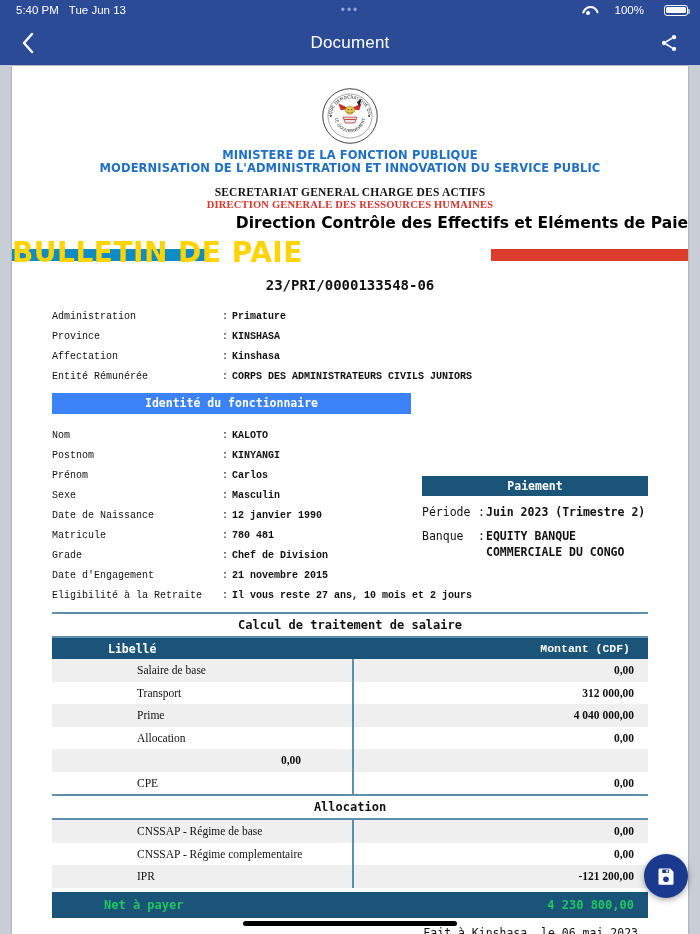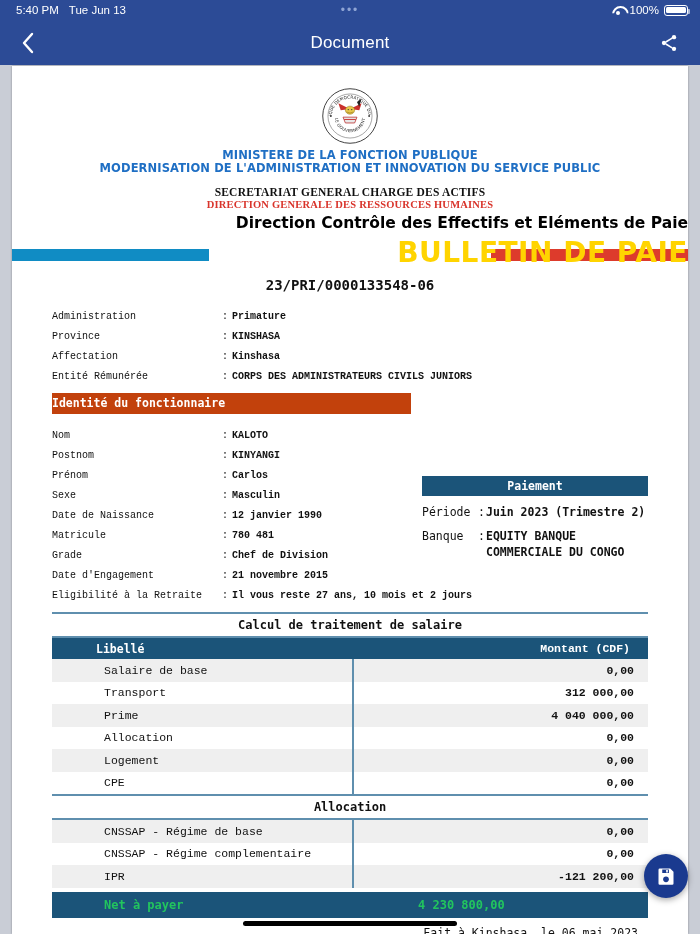--- a/index.html
+++ b/index.html
@@ -14,21 +14,21 @@
   
   .statusbar {
     position: absolute; top: 0; left: 0; width: 700px; height: 20px;
     background: #2c4b96; color: #fff;
     display: flex; align-items: center;
     font-size: 11.5px; font-weight: 500;
   }
   .sb-left { position: absolute; left: 16px; display: flex; gap: 10px; align-items: center; }
   .sb-center { position: absolute; left: 0; width: 700px; text-align: center;
                font-size: 12px; letter-spacing: 2px; color: #8fa4d4; line-height: 20px; }
-  .sb-right { position: absolute; right: 12px; display: flex; gap: 5px; align-items: center; }
+  .sb-right { position: absolute; right: 12px; display: flex; gap: 20px; align-items: center; }
   .wifi-ic { display:inline-block; width: 13px; height: 10px; position: relative; }
   .wifi-ic::before {
     content:""; position:absolute; left:0; top:1px; width:13px; height:13px;
     border: 2px solid #fff; border-radius: 50%;
     clip-path: polygon(0 0, 100% 0, 100% 42%, 0 42%);
   }
   .wifi-ic::after {
     content:""; position:absolute; left:4.5px; top:6px; width:4px; height:4px;
     background:#fff; border-radius:50%;
   }
@@ -86,42 +86,42 @@
     font-size: 10.5px; color: #d9342b; margin-top: 1px; letter-spacing:.2px;
   }
   .dir-ctrl {
     text-align:right; font-family: "DejaVu Sans", sans-serif; font-weight: bold;
     font-size: 15.5px; color: #000; margin-top: 4px;
   }
   .band-row { position: relative; height: 40px; margin-top: 4px; }
   .bar-blue { position:absolute; left: 0px; top: 13px; width: 197px; height: 12px; background: #108cc4; }
   .bar-red  { position:absolute; right: 0px; top: 13px; width: 197px; height: 12px; background: #dd3b2c; }
   .bulletin {
-    position:absolute; left:0; width: 676px; text-align:right; top: 0px;
+    position:absolute; left:0; width: 676px; text-align:left; top: 0px;
     font-family: "DejaVu Sans", sans-serif; font-weight: bold; font-size: 28px;
     color: #FFD400; letter-spacing: .5px;
   }
   .docnum {
     text-align:center; font-family: "DejaVu Sans Mono", monospace; font-weight: bold;
     font-size: 14px; color: #111; margin-top: 1px;
   }
 
   
   .kv-block { margin-top: 14px; padding: 0 40px; }
   .kv { display:flex; font-family: Liberation Mono, monospace; font-size: 10px;
         line-height: 20px; color: #111; }
   .kv .k { width: 170px; flex: 0 0 170px; font-weight: 400; }
   .kv .sep { width: 10px; flex: 0 0 10px; }
   .kv .v { font-weight: bold; }
 
   
   .sectionbar {
-    margin: 6px 40px 0 40px; background: #c2410c; color: #fff;
+    margin: 6px 40px 0 40px; background: #3b82f6; color: #fff;
     font-family: "DejaVu Sans Mono", monospace; font-weight: bold;
-    font-size: 11.5px; line-height: 21px; height: 21px;
+    font-size: 11.5px; text-align:center; line-height: 21px; height: 21px;
     width: 359px;
   }
 
   
   .id-area { position: relative; margin-top: 8px; }
   .payment-box {
     position: absolute; right: 40px; top: 50px; width: 226px;
   }
   .payment-head {
     background: #1b5479; color: #fff; font-family:"DejaVu Sans Mono", monospace;
@@ -139,41 +139,41 @@
   .rule-thin { height: 2px; background: #5f8fae; }
   .calc-title {
     text-align:center; font-family: "DejaVu Sans Mono", monospace; font-weight: bold;
     font-size: 12px; color:#111; line-height: 22px;
   }
   .tbl { width: 100%; position: relative; }
   .thead {
     display:flex; background:#1b5479; color:#fff; height: 21px; align-items:center;
     font-family:"DejaVu Sans Mono", monospace; font-weight: bold; font-size: 11.5px;
   }
-  .thead .c1 { flex: 1 1 auto; padding-left: 44px; }
+  .thead .c1 { flex: 1 1 auto; padding-left: 56px; }
   .thead .c2 { flex: 0 0 230px; text-align: right; padding-right: 18px; font-family: Liberation Mono, monospace; }
   .trow {
     display:flex; height: 22.5px; align-items:center;
-    font-family:Liberation Mono, monospace; font-size: 11.5px; color:#111;
+    font-family:Liberation Serif, serif; font-size: 11.5px; color:#111;padding-left:33px;
   }
   .trow.alt { background: #efefef; }
   .trow .c1 { flex: 1 1 auto; padding-left: 52px; }
   .trow .c2 { flex: 0 0 230px; text-align:right; padding-right: 14px; font-weight: bold; }
   .vdiv { position:absolute; top: 21px; bottom: 0; left: 300px; width: 1.5px; background:#5f8fae; }
   .subhead {
     text-align:center; font-family:"DejaVu Sans Mono", monospace; font-weight:bold;
     font-size: 12px; color:#111; line-height: 22px; position: relative; z-index: 2; background: #fff;
   }
   .totalrow {
     display:flex; height: 26px; align-items:center; background:#1b5479; color:#22c55e;
     font-family:"DejaVu Sans Mono", monospace; font-size: 12px; font-weight: bold;
     margin-top: 4px;
   }
   .totalrow .c1 { flex: 1 1 auto; padding-left: 52px; }
-  .totalrow .c2 { flex: 0 0 230px; padding-right: 14px; }
+  .totalrow .c2 { flex: 0 0 230px; text-align:right; padding-right: 14px; }
 
   
   .footer { position: relative; margin: 0 40px; height: 70px; }
   .fait {
     position:absolute; right: 10px; top: 8px;
     font-family:"DejaVu Sans Mono", monospace; font-size: 11.5px; color:#111;
   }
 
   
   .fab {
@@ -379,21 +379,20 @@
         </div>
         <div class="trow alt">
           <span class="c1">Prime</span>
           <span class="c2">4 040 000,00</span>
         </div>
         <div class="trow">
           <span class="c1">Allocation</span>
           <span class="c2">0,00</span>
         </div>
         <div class="trow alt">
-          <span class="c1">Logement</span>
           <span class="c2">0,00</span>
         </div>
         <div class="trow">
           <span class="c1">CPE</span>
           <span class="c2">0,00</span>
         </div>
       </div>
 
       <div class="rule-thin"></div>
       <div class="subhead">Allocation</div>

